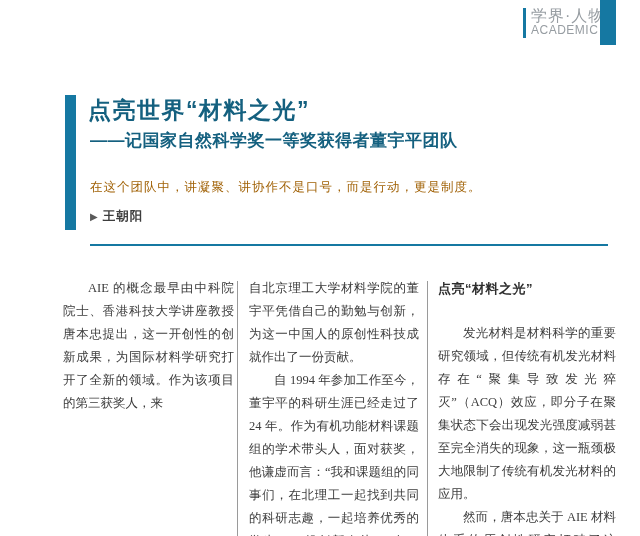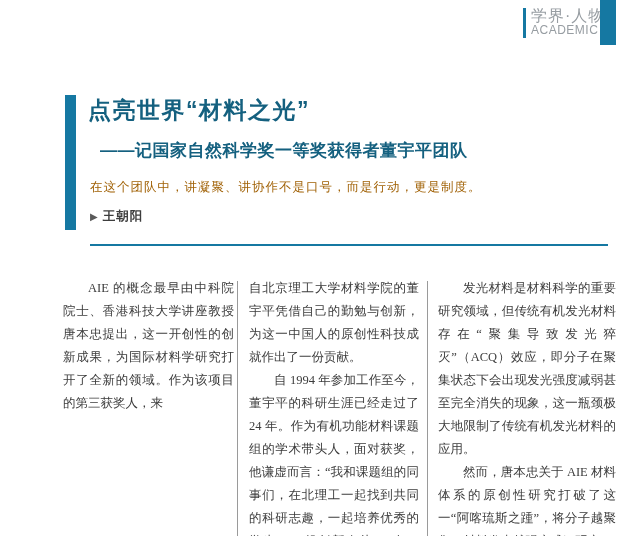--- a/index.html
+++ b/index.html
@@ -57,38 +57,39 @@
 
   <span class="hdr-bar"></span>
   <div class="hdr-text">
     <div class="hdr-cn">学界·人物</div>
     <div class="hdr-en">ACADEMIC</div>
   </div>
   <span class="corner-block"></span>
 
   <span class="title-bar"></span>
   <h1 class="art-title" style="margin:0;">点亮世界“材料之光”</h1>
-  <h2 class="art-subtitle" style="margin:10px;">——记国家自然科学奖一等奖获得者董宇平团队</h2>
+  <h2 class="art-subtitle" style="margin:0;">——记国家自然科学奖一等奖获得者董宇平团队</h2>
   <div class="deck">在这个团队中，讲凝聚、讲协作不是口号，而是行动，更是制度。</div>
   <div class="byline">
     <span class="marker">▶</span><span>王朝阳</span>
   </div>
   <div class="rule"></div>
 
   <div class="col col-1">
     <p>AIE 的概念最早由中科院院士、香港科技大学讲座教授唐本忠提出，这一开创性的创新成果，为国际材料学研究打开了全新的领域。作为该项目的第三获奖人，来</p>
   </div>
 
   <div class="divider divider-1"></div>
 
   <div class="col col-2">
     <p class="noindent">自北京理工大学材料学院的董宇平凭借自己的勤勉与创新，为这一中国人的原创性科技成就作出了一份贡献。</p>
     <p>自 1994 年参加工作至今，董宇平的科研生涯已经走过了 24 年。作为有机功能材料课题组的学术带头人，面对获奖，他谦虚而言：“我和课题组的同事们，在北理工一起找到共同的科研志趣，一起培养优秀的学生，一起创新奋斗，‘在一起’的感觉让我们很幸福，荣誉属于我们每个人。”</p>
   </div>
 
   <div class="divider divider-2"></div>
 
   <div class="col col-3">
+    <h3 class="col-heading">点亮“材料之光”</h3>
     <p>发光材料是材料科学的重要研究领域，但传统有机发光材料存在“聚集导致发光猝灭”（ACQ）效应，即分子在聚集状态下会出现发光强度减弱甚至完全消失的现象，这一瓶颈极大地限制了传统有机发光材料的应用。</p>
     <p>然而，唐本忠关于 AIE 材料体系的原创性研究打破了这一“阿喀琉斯之踵”，将分子越聚集、材料发光越强变成了现实。</p>
   </div>
 
 </div>
 
 </body></html>

